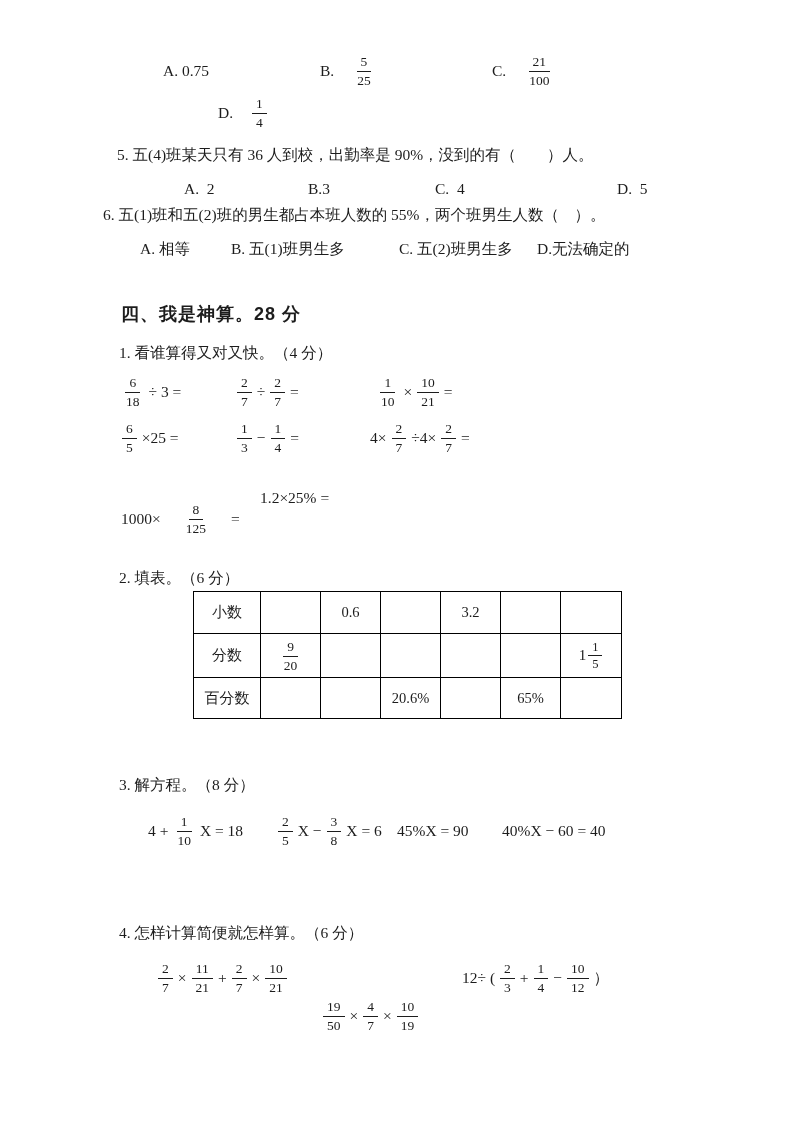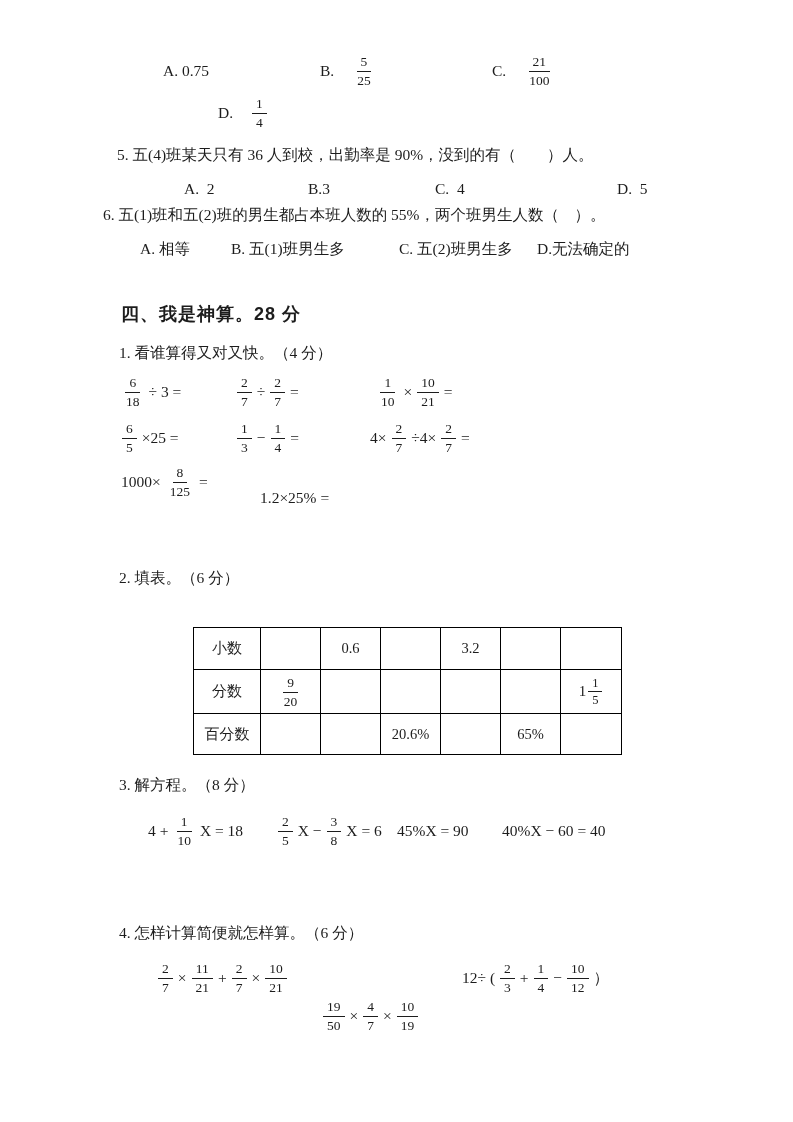--- a/index.html
+++ b/index.html
@@ -21,21 +21,21 @@
   .fn { display:block; padding:0 4px 1px; border-bottom:1.5px solid #1c1c1c; text-align:center; }
   .fd { display:block; padding:1px 4px 0; text-align:center; }
   .mixed { display:inline-flex; align-items:center; }
   .mw { font-size:15px; margin-right:1px; }
   .mixed .frac { margin:0 1px; font-size:12.5px; }
   .sec-title {
     font-family:"Liberation Sans","DejaVu Sans",sans-serif;
     font-weight:bold; font-size:18px; letter-spacing:1px; white-space:pre;
   }
   .opt-label { white-space:pre; margin-right:16px; }
-  table.fill { border-collapse:collapse; table-layout:fixed;margin-top:36px; }
+  table.fill { border-collapse:collapse; table-layout:fixed; }
   table.fill td {
     border:1.5px solid #000; text-align:center; vertical-align:middle;
     font-size:14.5px; padding:0;
   }
   table.fill td span[data-math] { justify-content:center; width:100%; }
   .row-label { font-size:15px; }
 </style>
 </head>
 <body>
 
@@ -147,21 +147,21 @@
         <span class="fd">7</span>
       </span>
       <span class="mt">÷4×</span>
       <span class="frac">
         <span class="fn">2</span>
         <span class="fd">7</span>
       </span>
       <span class="mt">=</span>
     </div>
 
-  <div class="abs math" style="left:119px; top:460px; height:44px;" data-math="calc.row3.0">
+  <div class="abs math" style="left:119px; top:497px; height:44px;gap:16px;" data-math="calc.row3.0">
       <span class="mt">1000×</span>
       <span class="frac">
         <span class="fn">8</span>
         <span class="fd">125</span>
       </span>
       <span class="mt">=</span>
     </div>
   <div class="abs math" style="left:258px; top:476px; height:44px;" data-math="calc.row3.1">
       <span class="mt">1.2×25% =</span>
     </div>

